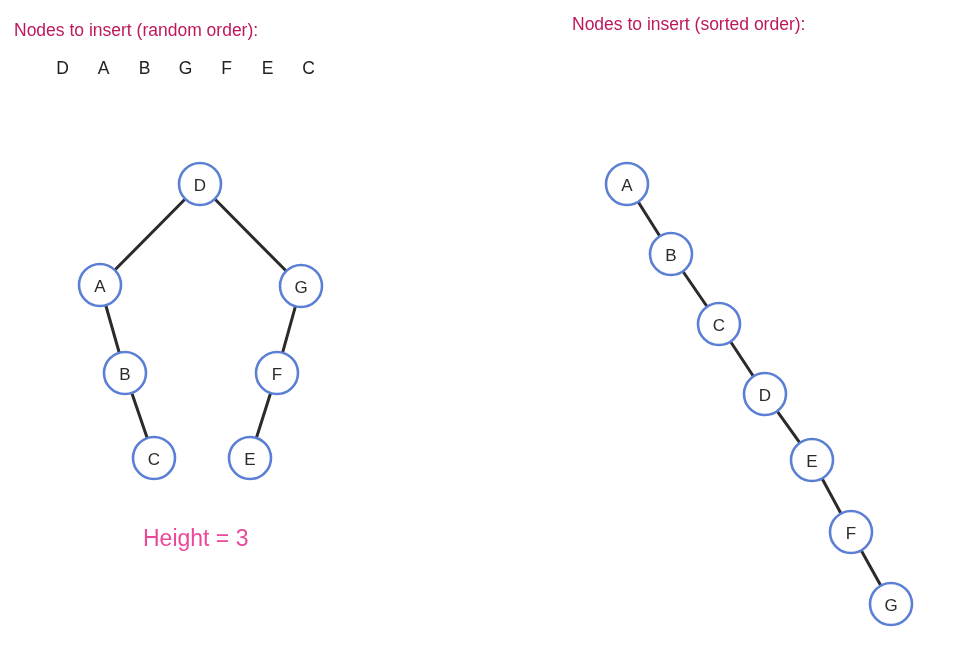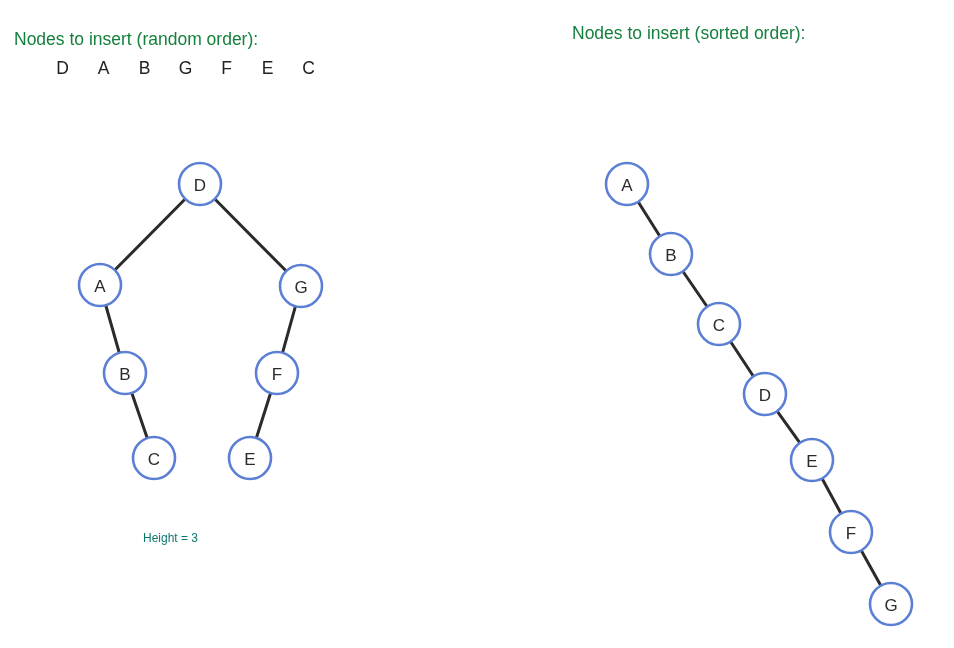--- a/index.html
+++ b/index.html
@@ -19,45 +19,44 @@
     position: absolute;
     top: 0;
   }
   #panel-random { left: 0; width: 540px; height: 648px; }
   #panel-sorted { left: 540px; width: 414px; height: 648px; }
 
   .panel-title {
     position: absolute;
     font-size: 17.5px;
     line-height: 22px;
-    color: #15803d;
+    color: #be185d;
     white-space: nowrap;
-    margin-top: 9px;
   }
   #title-random { left: 14px; top: 19px; }
   #title-sorted { left: 32px; top: 13px; }
 
   .seq-row {
     position: absolute;
     display: flex;
     font-size: 17.5px;
     line-height: 22px;
     color: #222222;
   }
   #seq-random { left: 42px; top: 57px; }
   .seq-item {
     width: 41px;
     text-align: center;
   }
 
   .height-label {
     position: absolute;
-    font-size: 12px;
+    font-size: 23px;
     line-height: 22px;
-    color: #0f766e;
+    color: #ec4899;
     white-space: nowrap;
   }
   #height-random { left: 143px; top: 527px; }
 
   svg.tree { position: absolute; left: 0; top: 0; overflow: visible; }
   .edge {
     stroke: #2b2b2b;
     stroke-width: 3;
     stroke-linecap: round;
     fill: none;

